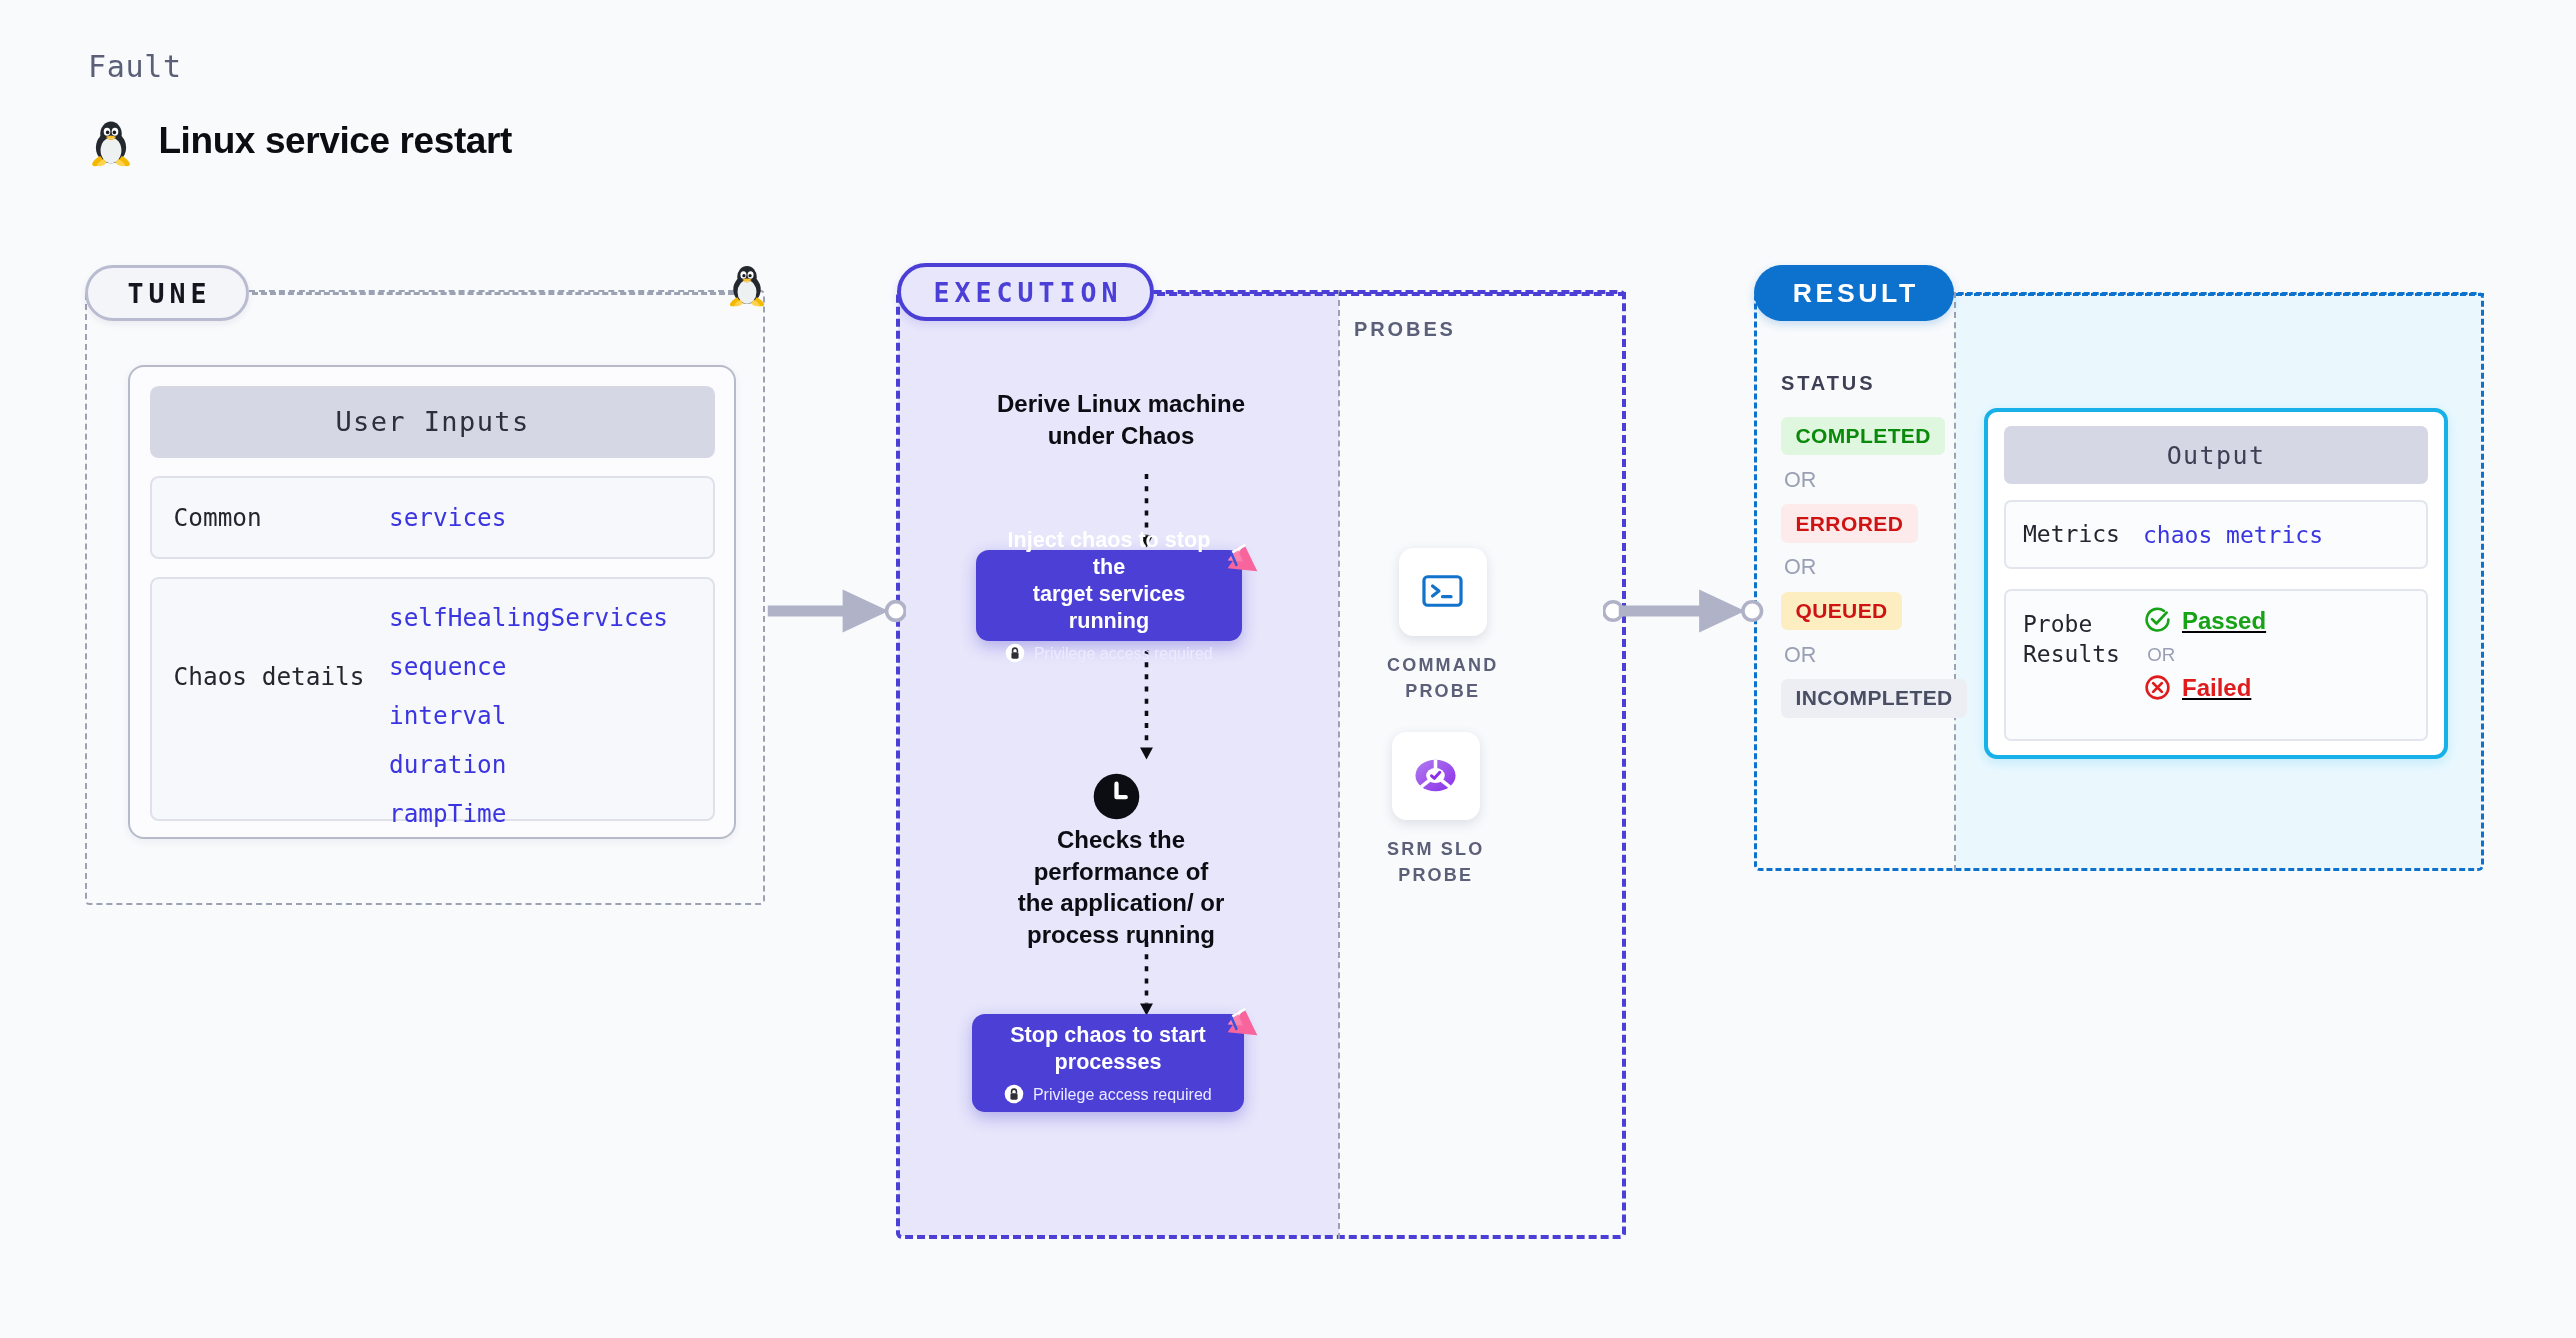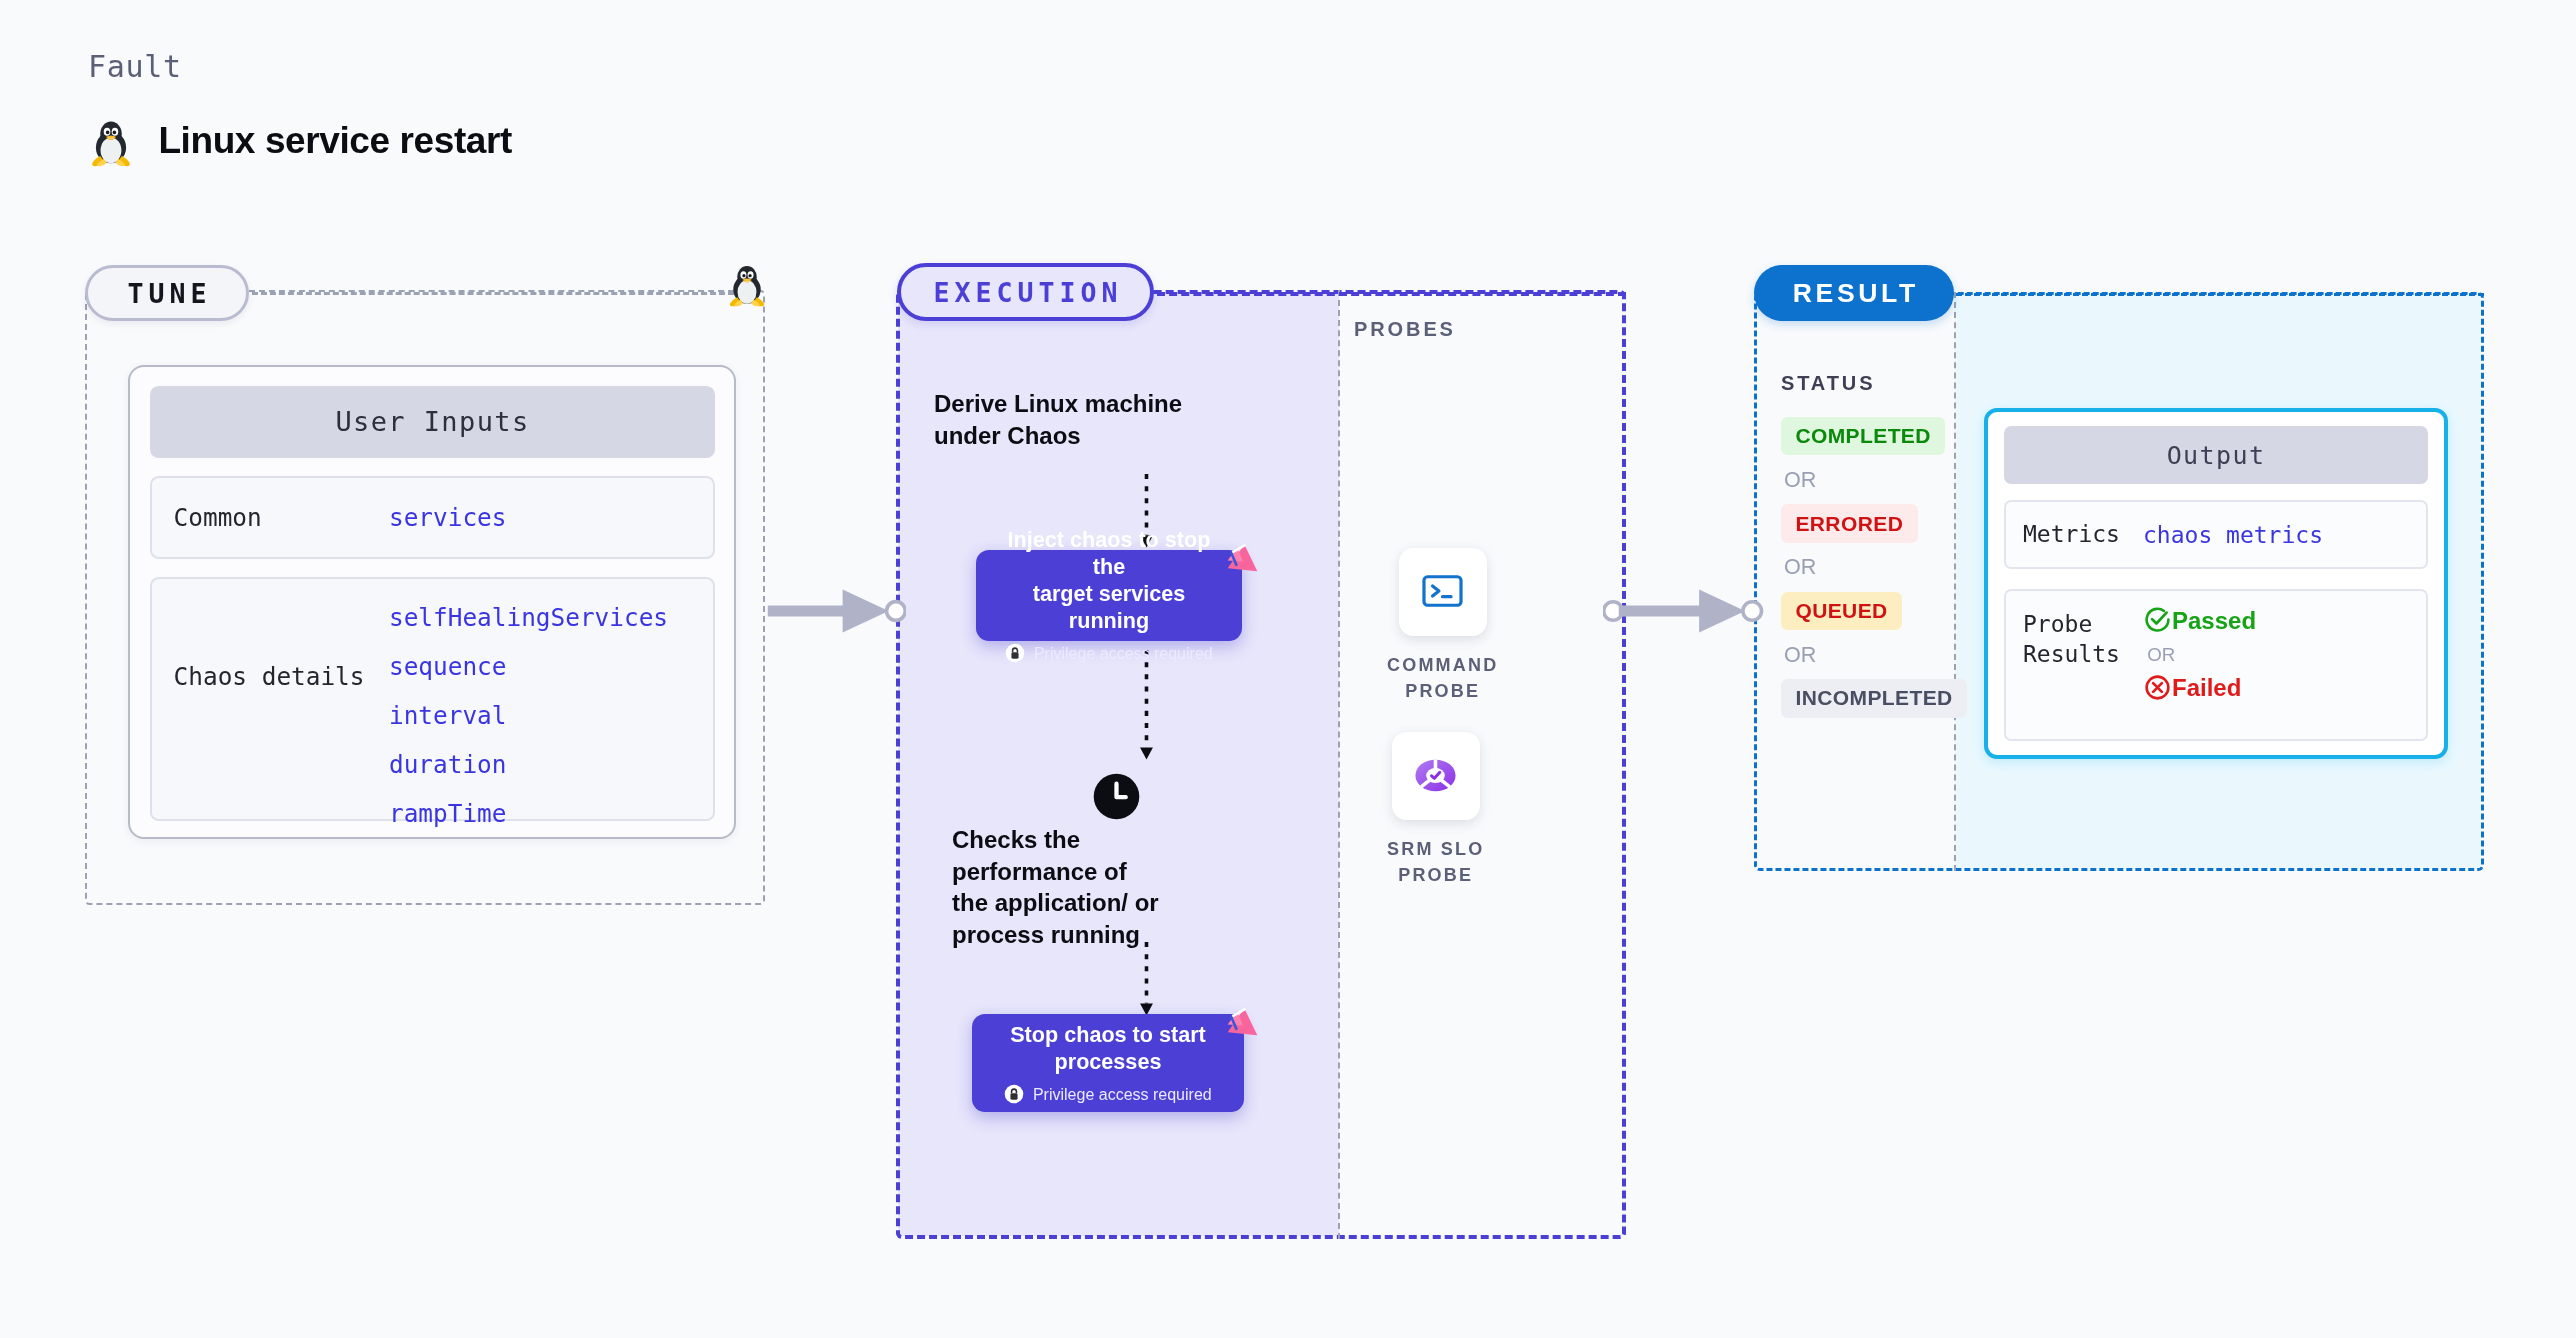--- a/index.html
+++ b/index.html
@@ -108,21 +108,21 @@
     position: absolute; left: 1338px; top: 290px; width: 0; height: 949px;
     border-left: 2.9px dashed #9ca1b4;
   }
   .probes-label {
     position: absolute; left: 1354px; top: 318px;
     font-family: "Liberation Sans", sans-serif; font-size: 20px; font-weight: bold;
     color: #5b5f77; letter-spacing: 2.9px;
   }
 
   .exec-step-text {
-    position: absolute; 
+    position: absolute; text-align: center;
     font-size: 24px; font-weight: bold; color: #0b0d12; line-height: 1.32;
   }
   #exec-derive { left: 934px; top: 388px; width: 374px; }
   #exec-checks { left: 952px; top: 824px; width: 338px; }
 
   .exec-card {
     position: absolute; box-sizing: border-box; border-radius: 13px;
     background: #4b3fd6; box-shadow: 0 5.8px 16px rgba(58,48,200,.30);
     display: flex; flex-direction: column; align-items: center; justify-content: center;
     padding: 13px 20px; z-index: 3;
@@ -212,21 +212,21 @@
   #out-probes  { top: 177px; height: 152px; }
   .out-key {
     font-family: "DejaVu Sans Mono", monospace; font-size: 23px; color: #24262f;
     width: 137px; padding-left: 17px; box-sizing: border-box; line-height: 1.3;
   }
   #out-probes .out-key { padding-top: 18.7px; }
   .out-val-mono {
     font-family: "DejaVu Sans Mono", monospace; font-size: 23px; color: #3a35e0;
   }
   .out-results { display: flex; flex-direction: column; padding-top: 14.4px; }
-  .out-res-row { display: flex; align-items: center; gap: 0; }
+  .out-res-row { display: flex; align-items: center; gap: 10px; text-decoration: underline; }
   .out-res-text { font-size: 24px; font-weight: bold; }
   .res-pass { color: #16a316; }
   .res-fail { color: #e01b1b; }
   .out-or { font-size: 18.7px; color: #9aa0b4; padding: 7.2px 0 7.2px 4.3px; }
 
   
   .connector { position: absolute; z-index: 4; }
   #conn-1 { left: 762px; top: 575px; }
   #conn-2 { left: 1603px; top: 575px; }
 

